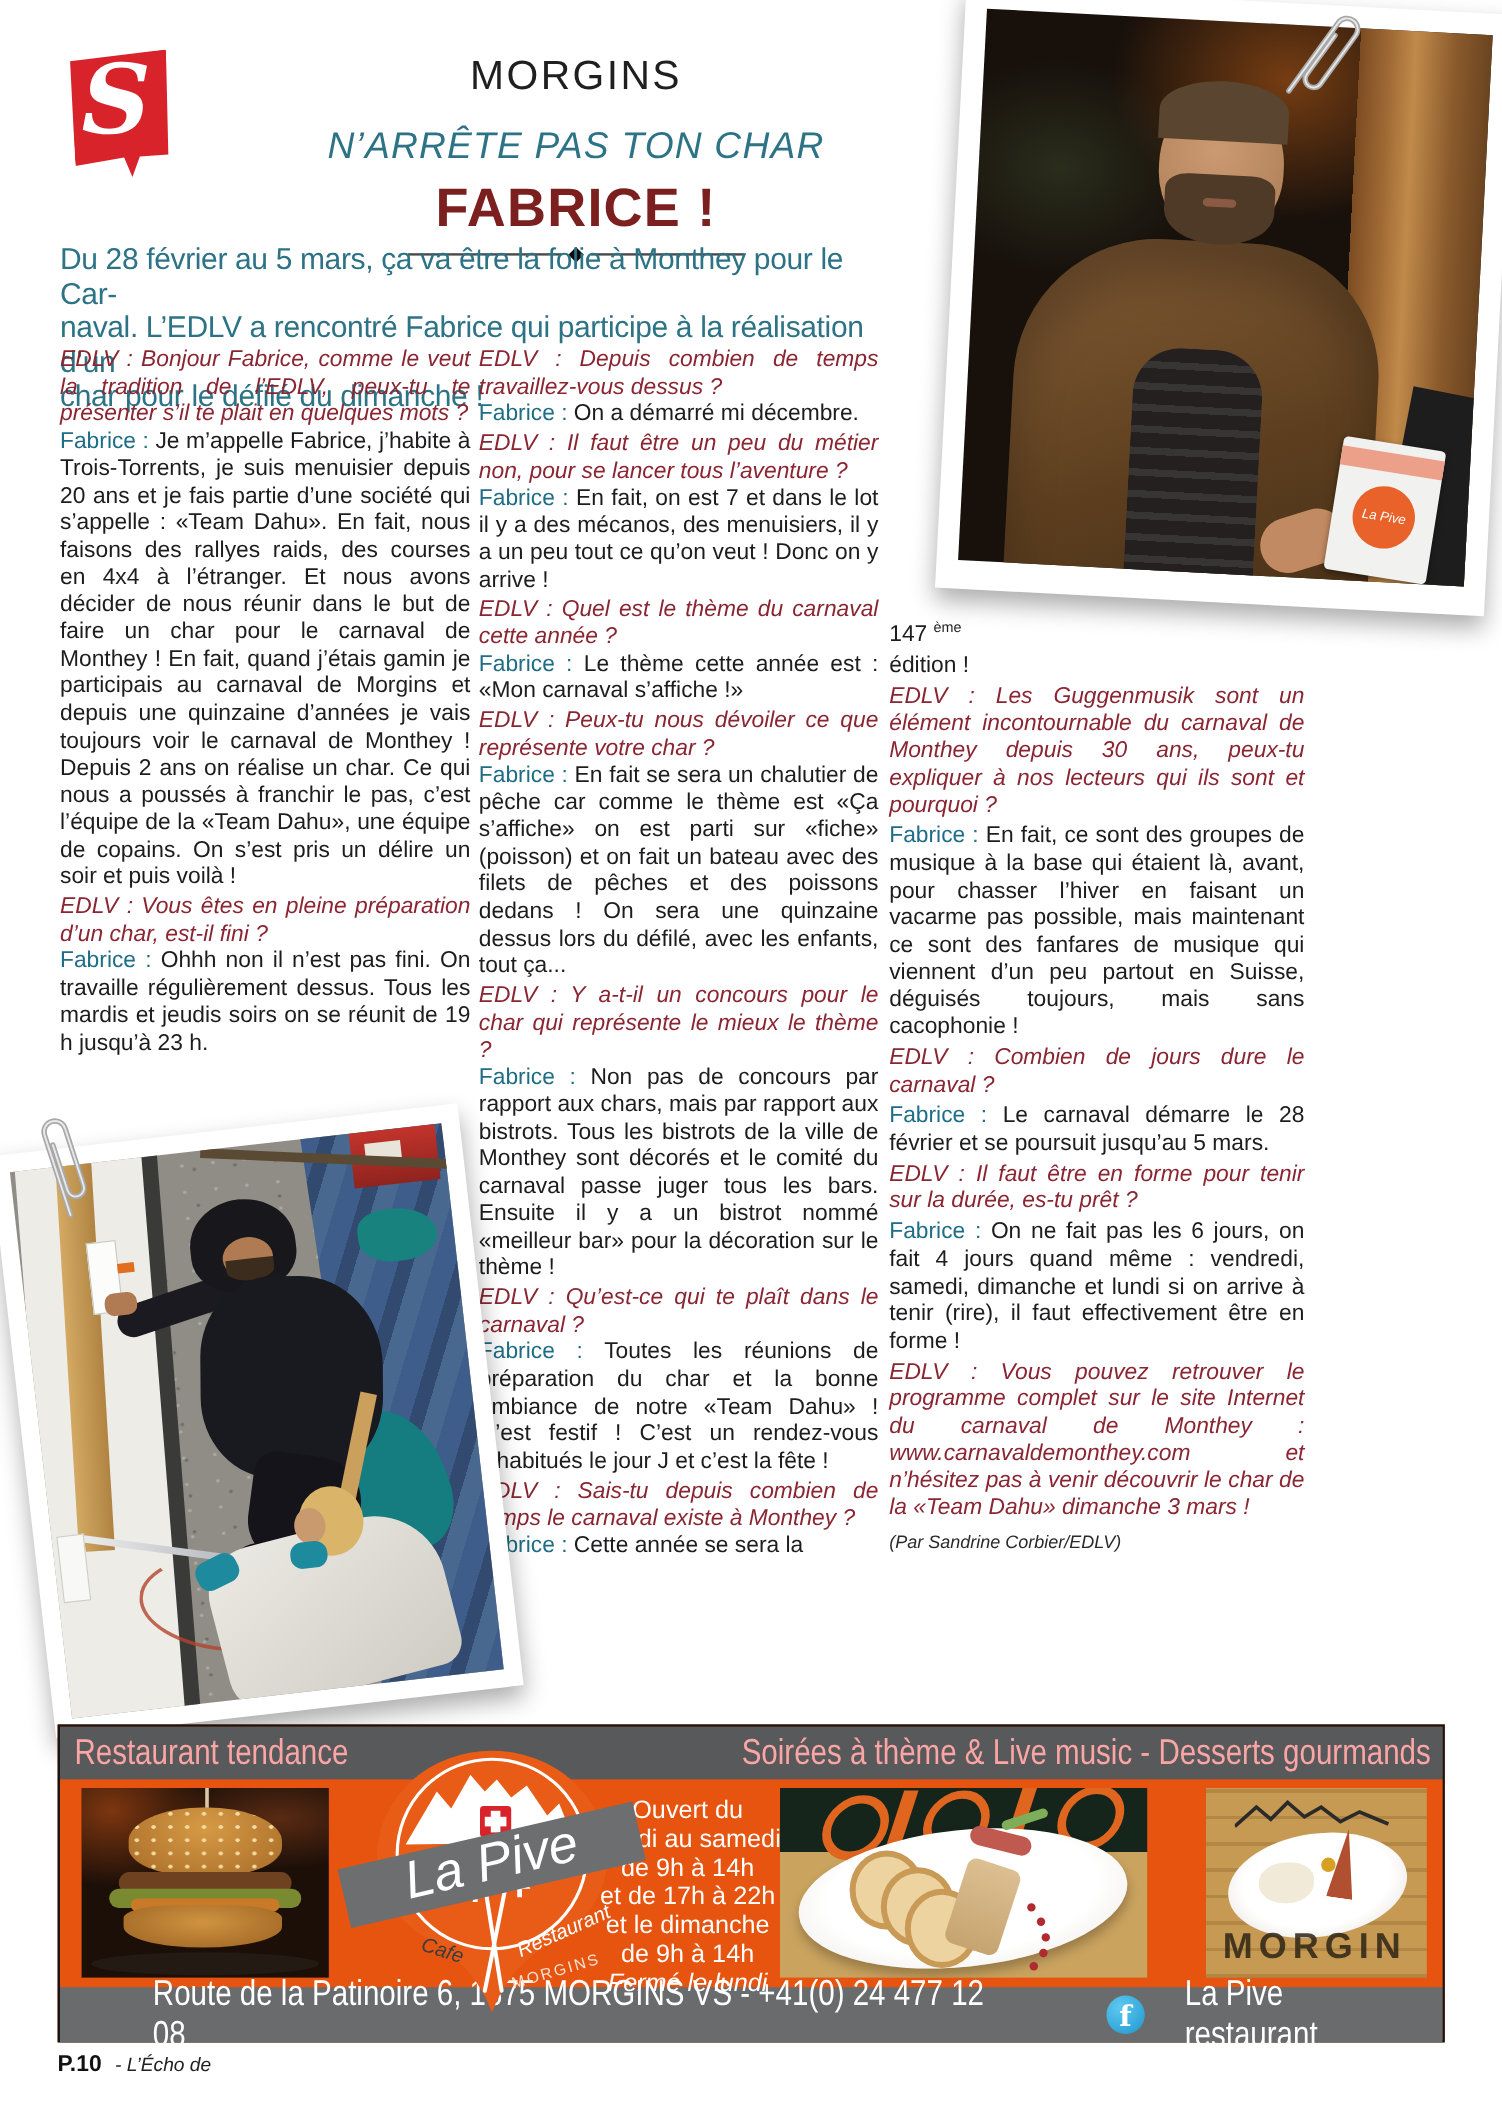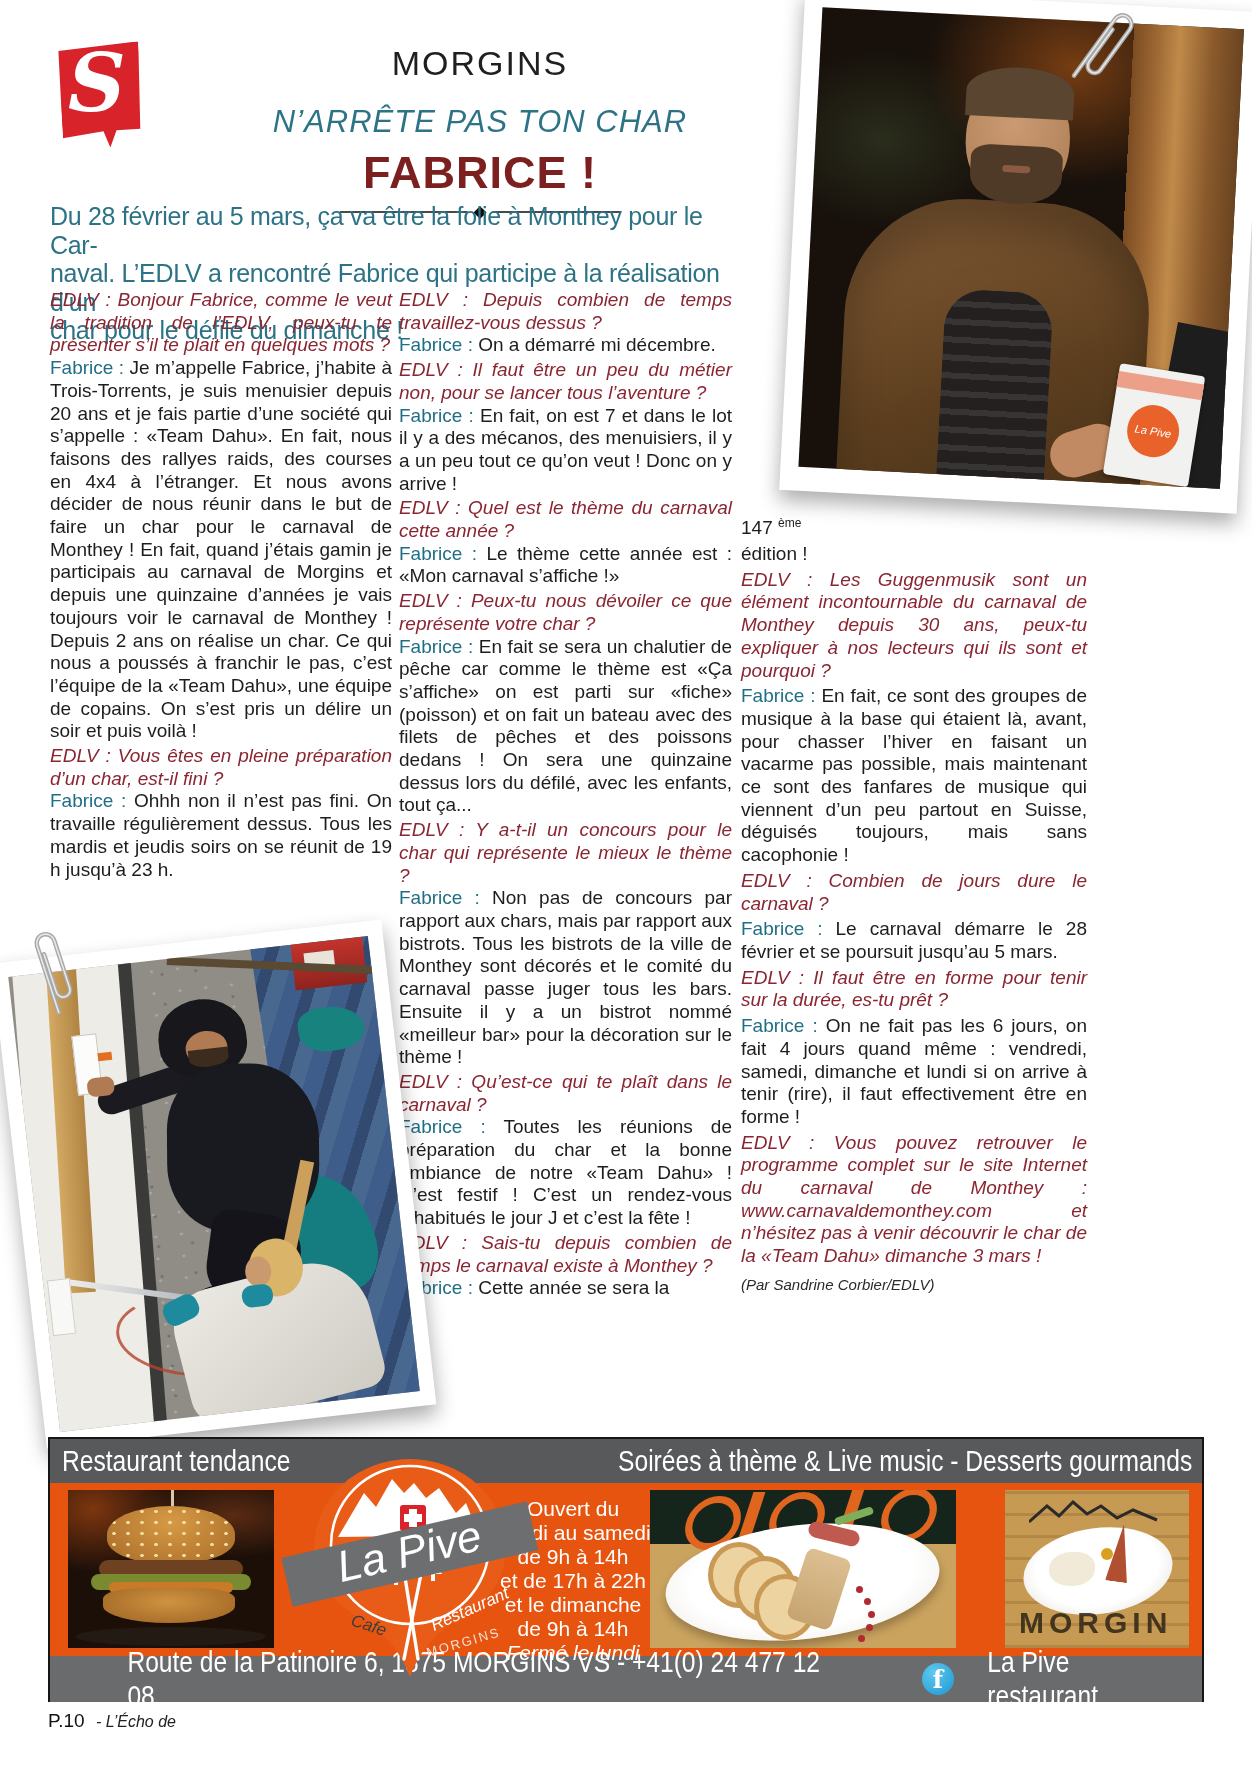--- a/index.html
+++ b/index.html
@@ -125,21 +125,21 @@
 
   
   .clip{position:absolute;z-index:9;}
   .clip-tr{left:1082px;top:0px;transform:rotate(36deg);}
   .clip-bl{left:32px;top:924px;transform:rotate(-18deg);}
 
   
   .ad{position:absolute;left:48px;top:1437px;width:1156px;height:265px;border:2px solid #161616;
       box-sizing:border-box;background:#e6540f;}
   .ad-topbar{position:relative;height:44px;background:#58595b;display:flex;justify-content:space-between;
-      align-items:center;color:#ffffff;font-size:30px;font-weight:300;overflow:hidden;}
+      align-items:center;color:#fca5a5;font-size:30px;font-weight:300;overflow:hidden;}
   .ad-topbar .cond{white-space:nowrap;}
   .cond{display:inline-block;transform:scaleX(.82);}
   .cond-l{transform-origin:left center;margin-left:12px;}
   .cond-r{transform-origin:right center;margin-right:10px;}
   .ad-main{position:relative;height:173px;background:#e6540f;}
   .ad-photo{position:absolute;top:7px;height:158px;overflow:hidden;}
 
   .burger{left:18px;width:206px;background:#1c0f08;background-image:
      radial-gradient(ellipse 120px 90px at 12% 12%,rgba(190,80,20,.6),rgba(0,0,0,0) 70%),
      radial-gradient(ellipse 140px 60px at 80% 16%,rgba(150,70,30,.5),rgba(0,0,0,0) 70%);}
@@ -189,21 +189,21 @@
   .ad-logo{position:absolute;left:226px;top:-30px;z-index:4;overflow:visible;}
 
   .ad-addressbar{position:relative;height:46px;background:#6a6b6d;color:#fff;display:flex;
      align-items:center;justify-content:center;gap:12px;font-size:30px;font-weight:300;}
   .fb{width:32px;height:32px;border-radius:50%;background:radial-gradient(circle at 35% 30%,#5ec8f0,#1f97cf);
      color:#fff;display:flex;align-items:center;justify-content:center;
      font-family:"DejaVu Serif",serif;font-weight:bold;font-size:24px;flex:0 0 auto;}
 
   
   .footer{position:absolute;left:48px;top:1710px;font-size:19px;color:#111;}
-  .footer .pg{font-weight:normal;}
+  .footer .pg{font-weight:bold;}
   .footer .pub{font-style:italic;font-weight:300;font-size:16px;margin-left:6px;color:#222;}
 </style>
 </head>
 <body>
 
 <div class="page">
 
   <div class="brand">
     <div class="brand-flag"></div>
     <div class="brand-s">S</div>

